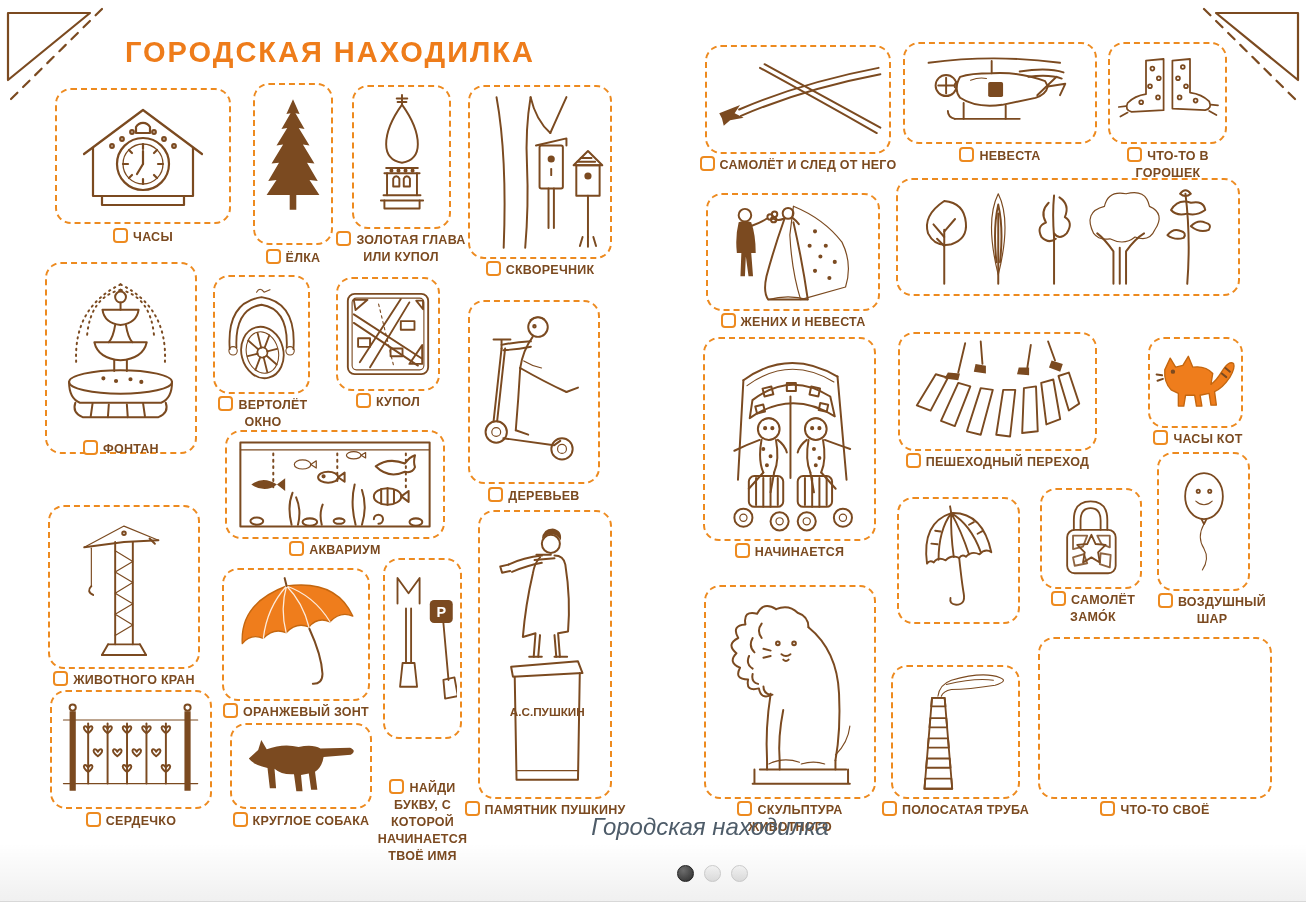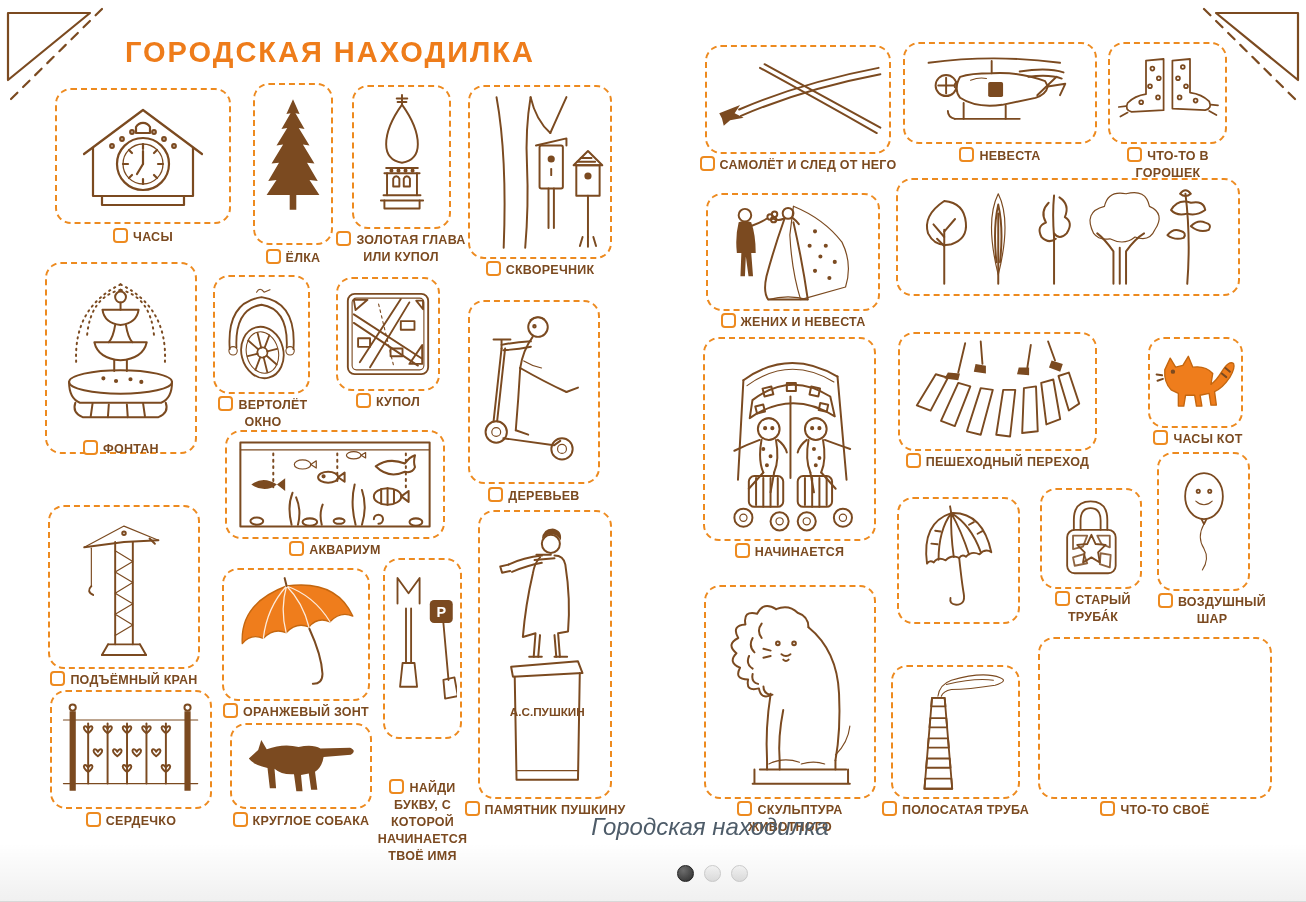--- a/index.html
+++ b/index.html
@@ -327,21 +327,21 @@
       <path d="M37,150 H73"></path>
         <path d="M30,162 H80"></path>
         <path d="M37,150 L30,162 M73,150 L80,162"></path>
       <g class="thin">
           <circle cx="55" cy="24" r="2"></circle>
           <path d="M84,30 l6,6"></path>
         </g>
     </svg>
   </div>
   <div class="lbl" style="left:38px;top:671px;width:172px">
-    <span class="cb"></span><span>ПОДЪЁМНЫЙ КРАН</span>
+    <span class="cb"></span><span>ЖИВОТНОГО КРАН</span>
   </div>
 
   <div class="box" style="left:222px;top:568px;width:148px;height:133px">
     <svg class="draw" width="136" height="122" viewBox="0 0 150 135">
       <g transform="rotate(-14 75 55)">
         <path class="ofill" d="M12,62 Q20,18 75,12 Q130,18 138,62 Q126,53 112,62 Q100,53 88,62 Q76,53 62,62 Q50,53 36,62 Q24,53 12,62 Z"></path>
         <path class="wline" d="M75,12 Q48,30 36,62 M75,12 Q62,34 62,62 M75,12 Q88,34 88,62 M75,12 Q102,30 112,62"></path>
         <line x1="75" y1="12" x2="75" y2="3"></line>
         <path d="M88,64 Q94,96 90,116 q-3,11 -13,8"></path>
       </g>
@@ -680,21 +680,21 @@
       <g class="fill" opacity="0.85">
         <path d="M31,51 h17 l-5,13 -12,3 z"></path>
           <path d="M60,51 h15 l0,14 -10,-4 z"></path>
         <path d="M31,77 l13,-4 4,11 -15,3 z"></path>
           <path d="M64,72 l12,2 -1,15 -12,-4 z"></path>
       </g>
       <path d="M53,50 l5,11 12,1 -9,9 2,12 -10,-6 -10,6 2,-12 -9,-9 12,-1 z" fill="#fff"></path>
     </svg>
   </div>
   <div class="lbl" style="left:1030px;top:591px;width:126px">
-    <span class="cb"></span><span>СТАРЫЙ ТРУБА́К</span>
+    <span class="cb"></span><span>САМОЛЁТ ЗАМО́К</span>
   </div>
 
   <div class="box" style="left:1157px;top:452px;width:93px;height:139px">
     <svg class="draw" width="82" height="124" viewBox="0 0 100 135">
       <ellipse cx="50" cy="36" rx="23" ry="28"></ellipse>
       <g class="fill">
           <circle cx="43" cy="30" r="2"></circle>
           <circle cx="57" cy="30" r="2"></circle>
         </g>
       <path class="thin" d="M40,42 Q50,51 60,42"></path>

